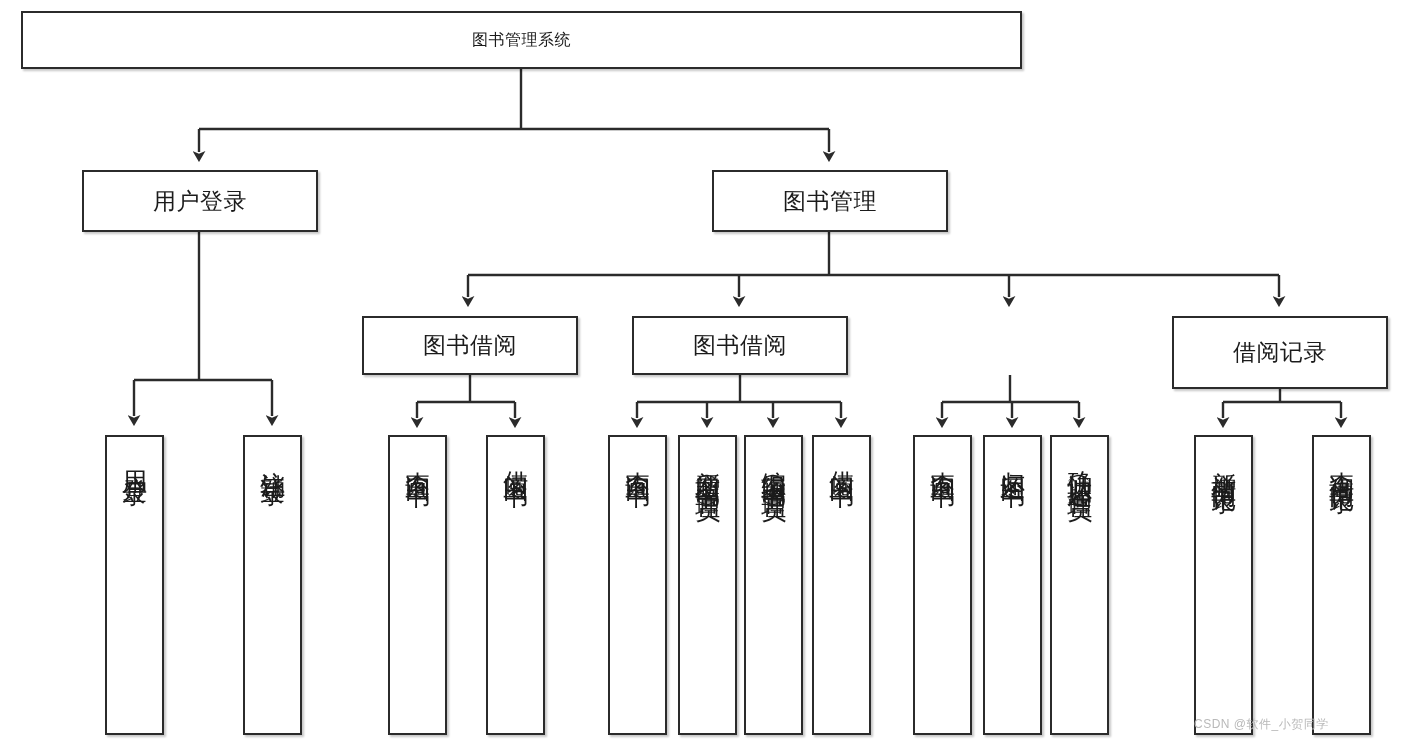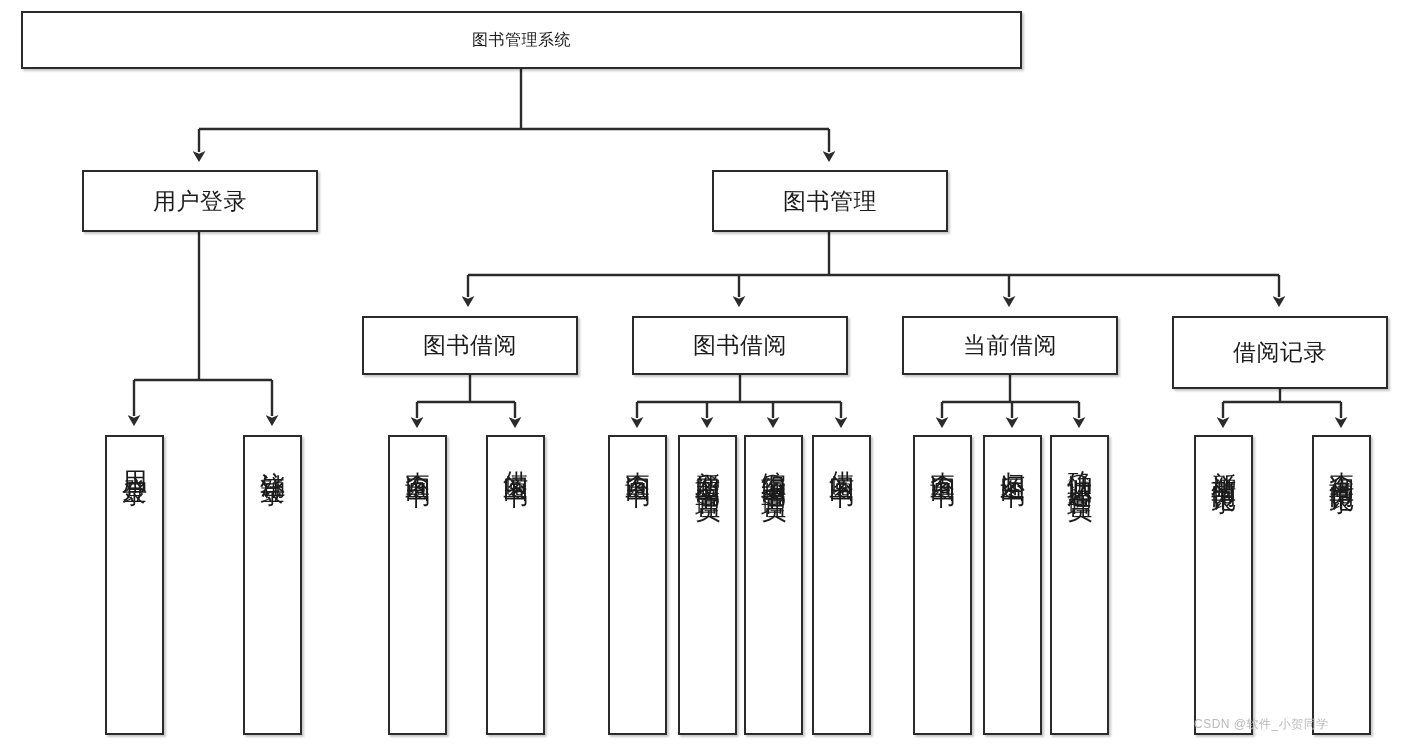--- a/index.html
+++ b/index.html
@@ -149,23 +149,20 @@
   <div class="node horiz" style="left:712px; top:170px; width:236px; height:62px;">
     <span class="lbl">图书管理</span>
   </div>
 
   <div class="node horiz" style="left:362px; top:316px; width:216px; height:59px;">
     <span class="lbl">图书借阅</span>
   </div>
   <div class="node horiz" style="left:632px; top:316px; width:216px; height:59px;">
     <span class="lbl">图书借阅</span>
   </div>
-  <div class="node horiz" style="left:902px; top:316px; width:216px; height:59px;">
-    <span class="lbl">当前借阅</span>
-  </div>
   <div class="node horiz" style="left:1172px; top:316px; width:216px; height:73px;">
     <span class="lbl">借阅记录</span>
   </div>
 
   <div class="node vert" style="left:105px; top:435px; width:59px; height:300px;">
     <span class="lbl">用户登录</span>
   </div>
   <div class="node vert" style="left:243px; top:435px; width:59px; height:300px;">
     <span class="lbl">注销登录</span>
   </div>

